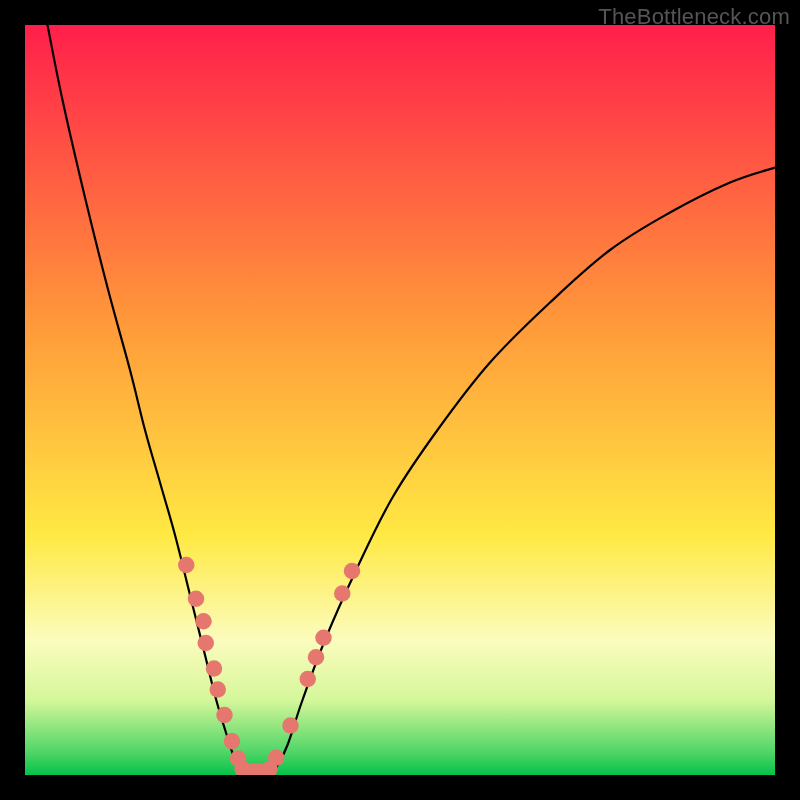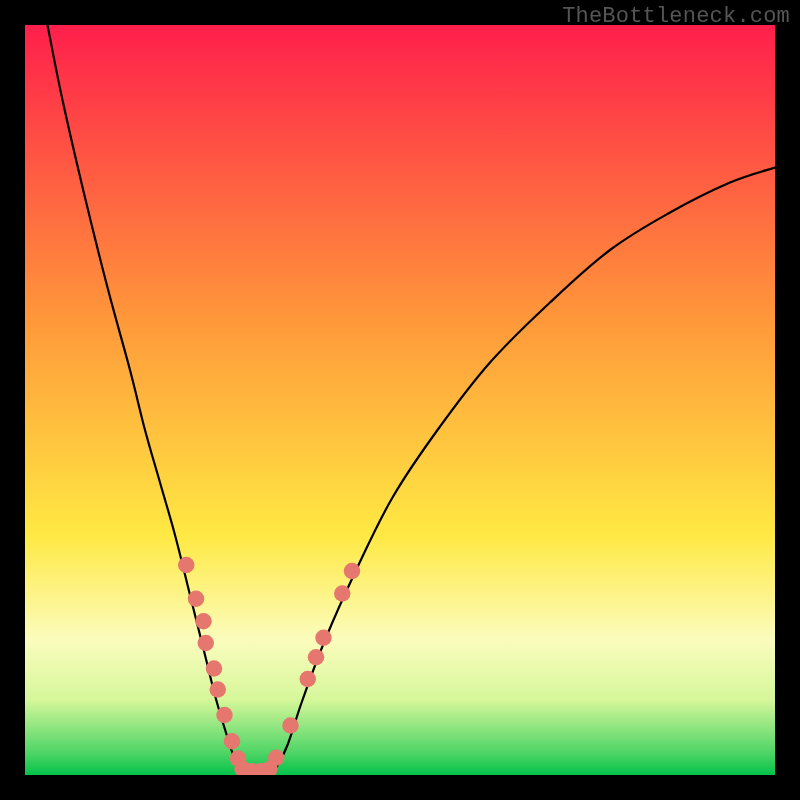--- a/index.html
+++ b/index.html
@@ -22,21 +22,21 @@
     position: absolute;
     left: 0;
     top: 0;
     width: 750px;
     height: 750px;
   }
   .watermark {
     position: absolute;
     top: 4px;
     right: 10px;
-    font-family: Liberation Mono, monospace;
+    font-family: Liberation Sans, sans-serif;
     font-size: 22px;
     font-weight: 500;
     color: #555;
     letter-spacing: 0.2px;
   }
 </style>
 </head>
 <body>
 
 <div class="frame">

